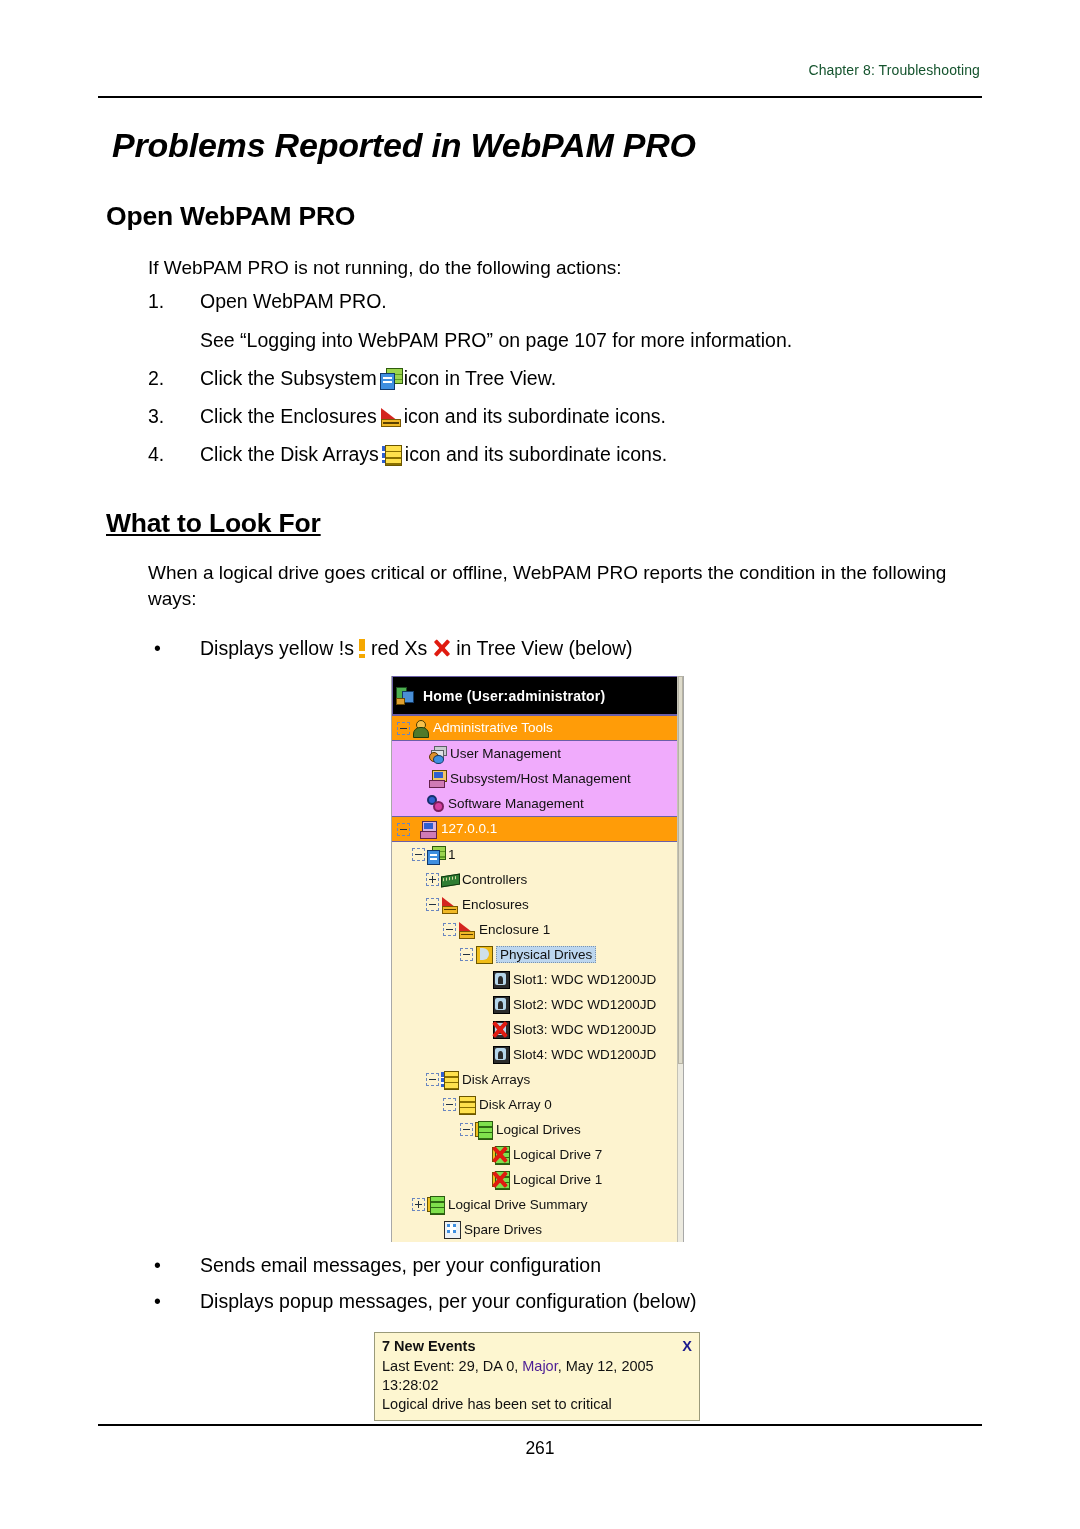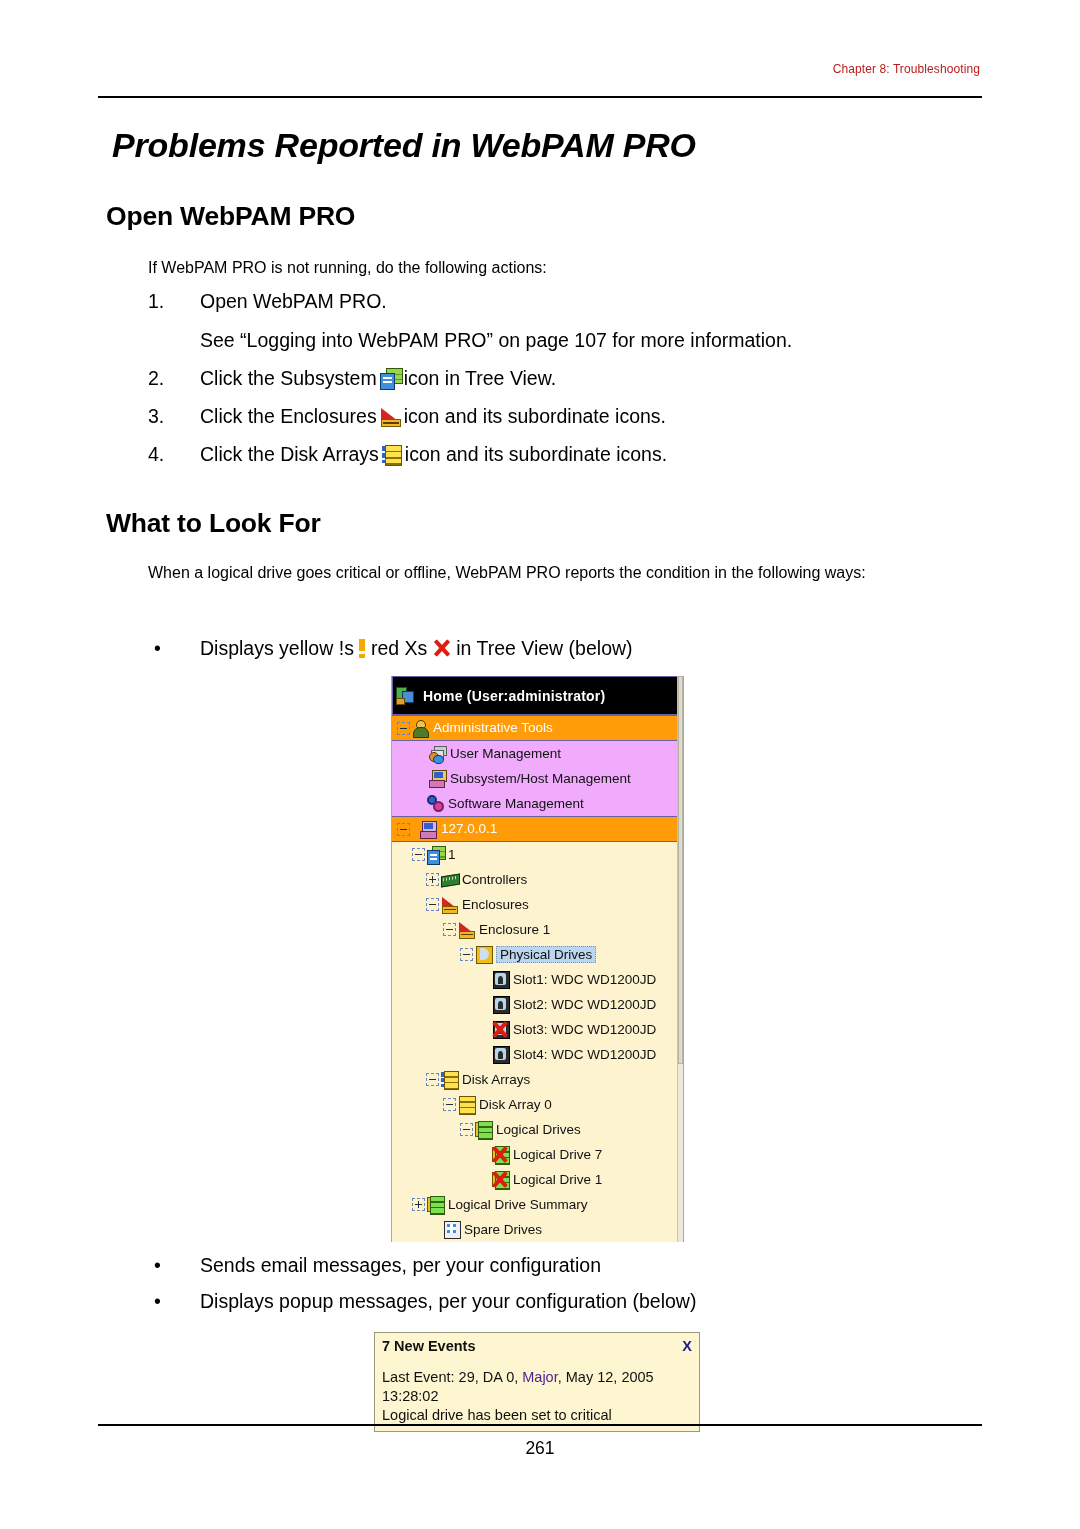--- a/index.html
+++ b/index.html
@@ -19,23 +19,23 @@
   .page {
     position: absolute;
     inset: 0;
   }
 
   
   .running-head {
     position: absolute;
     top: 62px;
     right: 100px;
-    font-size: 12px;
+    font-size: 14px;
     letter-spacing: 0.1px;
-    color: #b91c1c;
+    color: #14532d;
   }
   .rule-top {
     position: absolute;
     left: 98px;
     right: 98px;
     top: 96px;
     height: 2px;
     background: #000000;
   }
   .rule-bottom {
@@ -68,26 +68,26 @@
   }
   h2.sec-head {
     position: absolute;
     left: 106px;
     margin: 0;
     font-size: 26.5px;
     font-weight: bold;
     letter-spacing: -0.2px;
   }
   h2.sec-open   { top: 201px; }
-  h2.sec-look   { top: 508px; }
+  h2.sec-look   { top: 508px; text-decoration: underline; }
 
   
   .para {
     position: absolute;
-    font-size: 16px;
+    font-size: 19px;
     line-height: 26px;
     color: #000;
   }
   .intro   { top: 255px; left: 148px; width: 840px; }
   .whentext{ top: 560px; left: 148px; width: 830px; }
 
   ol.steps {
     position: absolute;
     top: 288px;
     left: 148px;
@@ -383,21 +383,21 @@
     background: #fdf6d0;
     border: 1px solid #9a9a7a;
     box-sizing: border-box;
     padding: 4px 7px 6px 7px;
     font-size: 14.5px;
     line-height: 19px;
     color: #111;
   }
   .popup .p-head {
     display: flex; justify-content: space-between; align-items: center;
-    font-weight: bold; margin-bottom: 12px;
+    font-weight: bold; margin-bottom: 1px;
   }
   .popup .p-close { font-weight: bold; color: #1a1a8c; cursor: pointer; padding-left: 8px; }
   .popup .sev { color: #4c1d95; }
 </style>
 </head>
 <body>
 
 <div class="page">
 
   <div class="running-head">Chapter 8: Troubleshooting</div>

